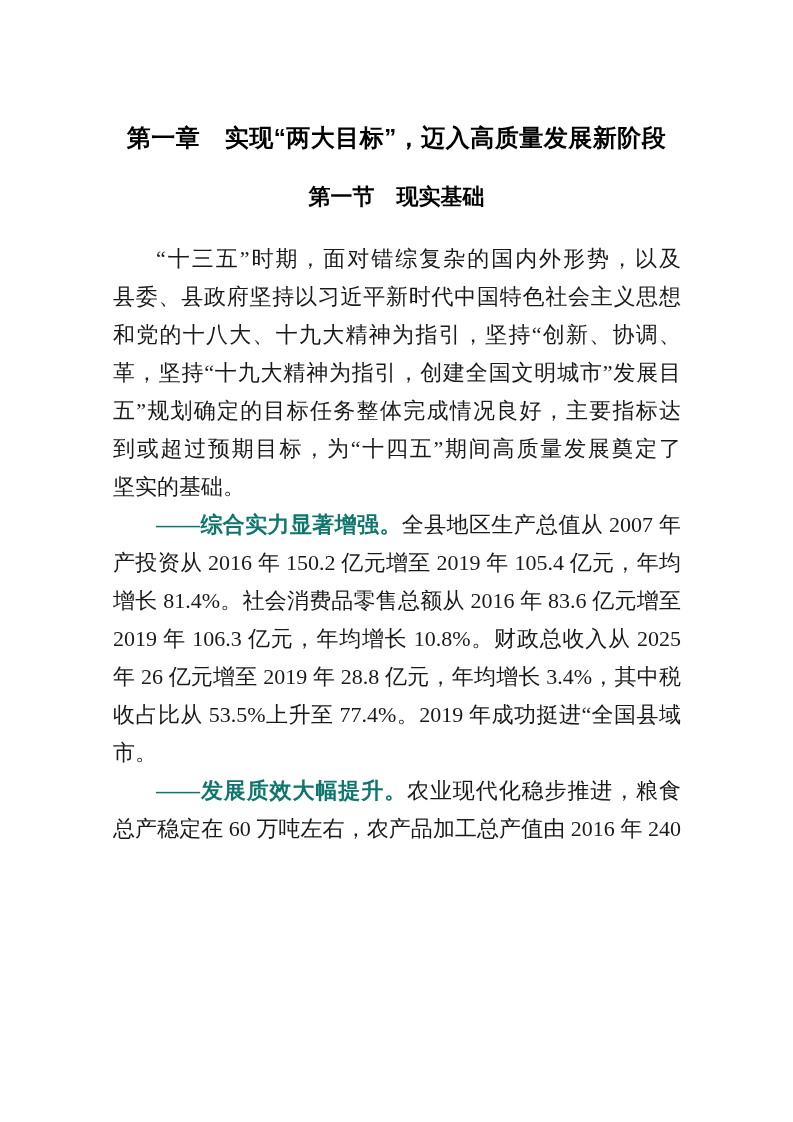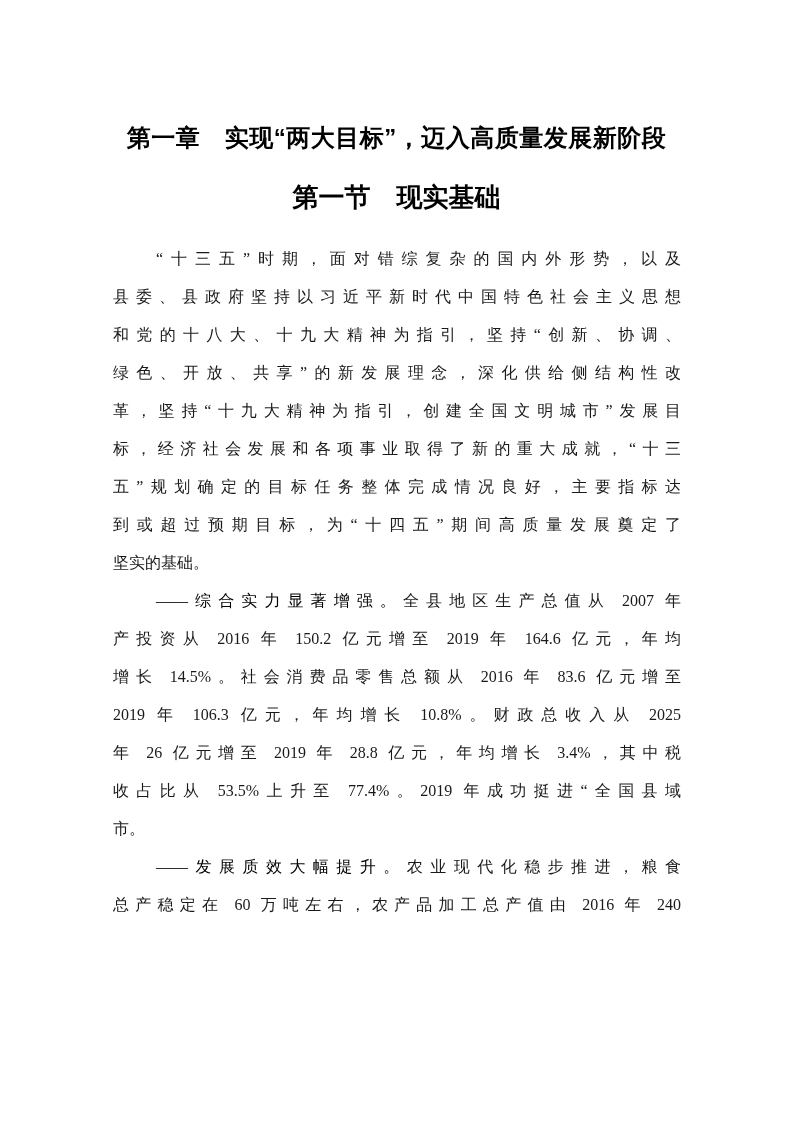--- a/index.html
+++ b/index.html
@@ -26,73 +26,71 @@
     font-size: 24px;
     line-height: 38px;
     letter-spacing: 0.5px;
     color: #000000;
   }
   .section-title {
     margin: 25px 0 0 0;
     text-align: center;
     font-family: "Liberation Sans", sans-serif;
     font-weight: 600;
-    font-size: 26px;
+    font-size: 22px;
     line-height: 30px;
     color: #000000;
   }
   .doc-body {
     margin-top: 28px;
     padding: 0 112px 0 113px;
   }
   .paragraph {
     margin: 0;
   }
   .line {
-    font-size: 16px;
+    font-size: 22px;
     line-height: 38px;
     text-align: justify;
     text-align-last: justify;
     text-justify: inter-character;
     white-space: normal;
     color: #1a1a1a;
   }
   .line.indent {
     text-indent: 43px;
   }
   .line.flush {
     text-align-last: left;
   }
   .lead {
-    font-weight: normal;
-    color: #000000;
+    font-weight: bold;
+    color: #0f766e;
   }
 </style>
 </head>
 <body>
 
 <div class="page">
   <h1 class="chapter-title">第一章　实现“两大目标”，迈入高质量发展新阶段</h1>
   <h2 class="section-title">第一节　现实基础</h2>
   <div class="doc-body">
       <div class="paragraph">
         <div class="line indent"><span>“十三五”时期，面对错综复杂的国内外形势，以及</span></div>
         <div class="line"><span>县委、县政府坚持以习近平新时代中国特色社会主义思想</span></div>
         <div class="line"><span>和党的十八大、十九大精神为指引，坚持“创新、协调、</span></div>
-        <div class="line"><span>绿色、开放、共享”的新发展理念，深化供给侧结构性改</span></div>
         <div class="line"><span>革，坚持“十九大精神为指引，创建全国文明城市”发展目</span></div>
-        <div class="line"><span>标，经济社会发展和各项事业取得了新的重大成就，“十三</span></div>
         <div class="line"><span>五”规划确定的目标任务整体完成情况良好，主要指标达</span></div>
         <div class="line"><span>到或超过预期目标，为“十四五”期间高质量发展奠定了</span></div>
         <div class="line flush"><span>坚实的基础。</span></div>
       </div>
       <div class="paragraph">
         <div class="line indent"><span class="lead">——综合实力显著增强。</span><span>全县地区生产总值从 2007 年</span></div>
-        <div class="line"><span>产投资从 2016 年 150.2 亿元增至 2019 年 164.6 亿元，年均</span></div>
-        <div class="line"><span>增长 14.5%。社会消费品零售总额从 2016 年 83.6 亿元增至</span></div>
+        <div class="line"><span>产投资从 2016 年 150.2 亿元增至 2019 年 105.4 亿元，年均</span></div>
+        <div class="line"><span>增长 81.4%。社会消费品零售总额从 2016 年 83.6 亿元增至</span></div>
         <div class="line"><span>2019 年 106.3 亿元，年均增长 10.8%。财政总收入从 2025</span></div>
         <div class="line"><span>年 26 亿元增至 2019 年 28.8 亿元，年均增长 3.4%，其中税</span></div>
         <div class="line"><span>收占比从 53.5%上升至 77.4%。2019 年成功挺进“全国县域</span></div>
         <div class="line flush"><span>市。</span></div>
       </div>
       <div class="paragraph">
         <div class="line indent"><span class="lead">——发展质效大幅提升。</span><span>农业现代化稳步推进，粮食</span></div>
         <div class="line"><span>总产稳定在 60 万吨左右，农产品加工总产值由 2016 年 240</span></div>
       </div>
     </div>

